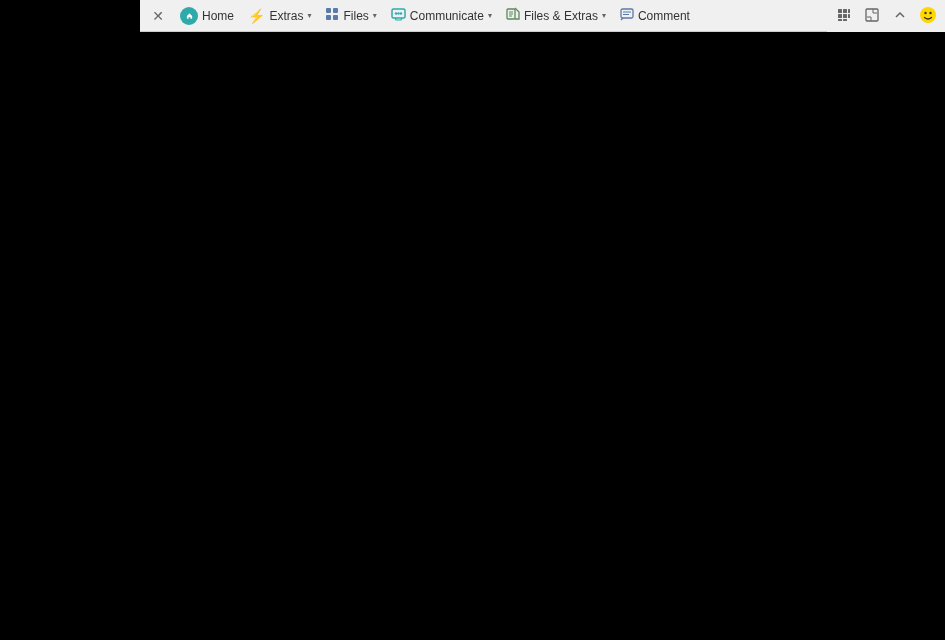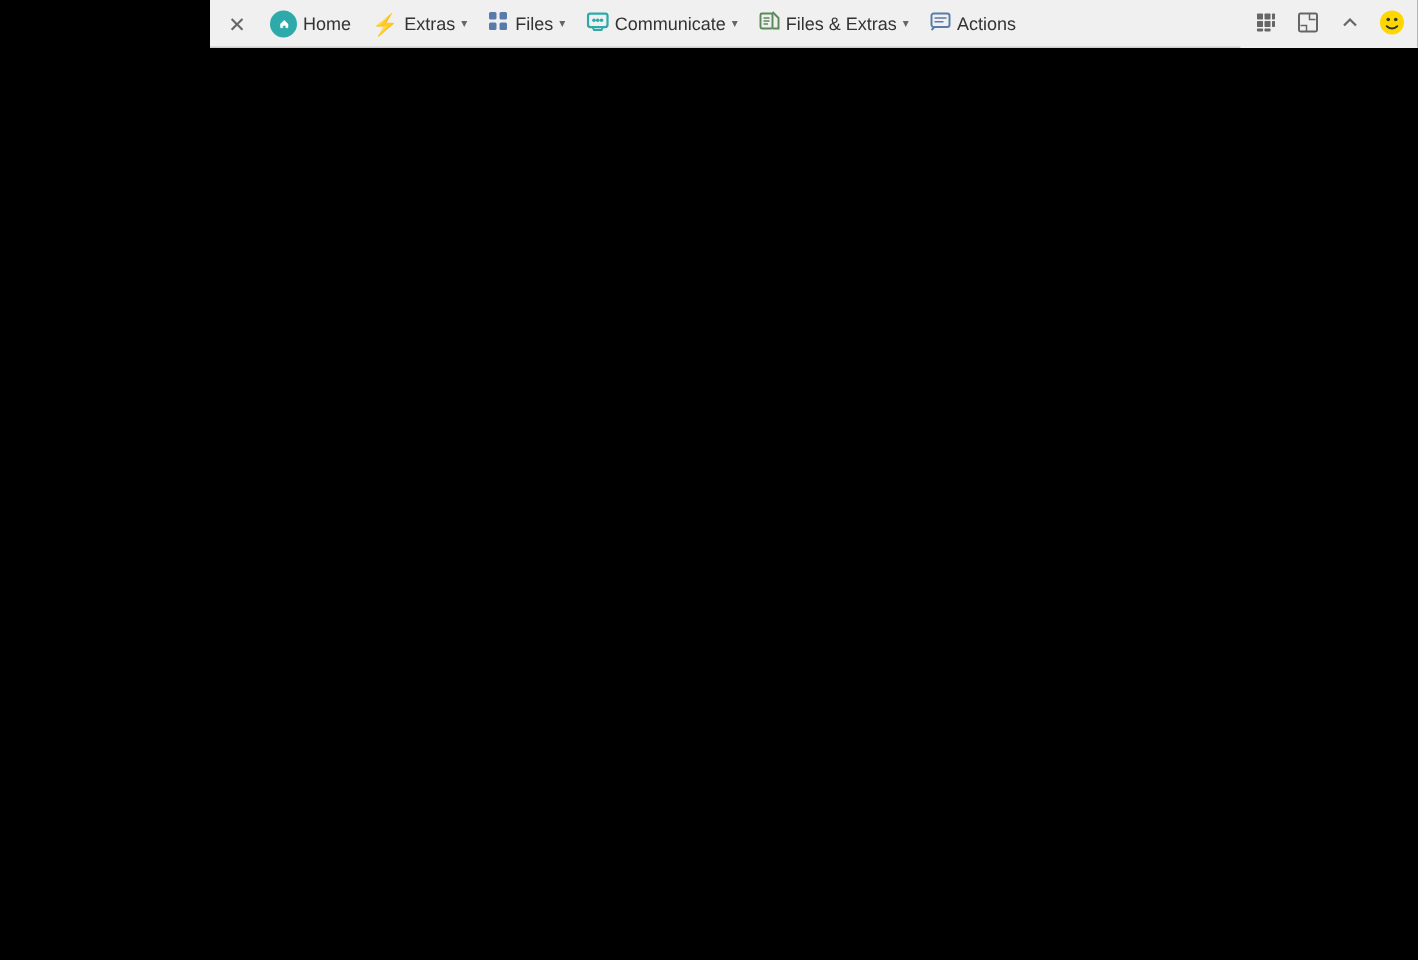--- a/index.html
+++ b/index.html
@@ -206,21 +206,21 @@
 
   <button class="toolbar-btn">
     <span class="comment-icon">
       <svg width="14" height="13" viewBox="0 0 14 13" fill="none">
         <rect x="1" y="1" width="12" height="9" rx="1.5" stroke="#5a7aaa" stroke-width="1.3" fill="none"></rect>
         <line x1="3" y1="4" x2="11" y2="4" stroke="#5a7aaa" stroke-width="1"></line>
         <line x1="3" y1="6.5" x2="9" y2="6.5" stroke="#5a7aaa" stroke-width="1"></line>
         <path d="M3 10L1 12" stroke="#5a7aaa" stroke-width="1.2"></path>
       </svg>
     </span>
-    <span>Actions</span>
+    <span>Comment</span>
   </button>
 
 </div>
 
 <div id="toolbar-right">
 
   <button class="right-btn">
     <span>
       <svg width="14" height="14" viewBox="0 0 14 14" fill="none">
         <rect x="1" y="1" width="4" height="4" rx="0.5" fill="#666"></rect>

